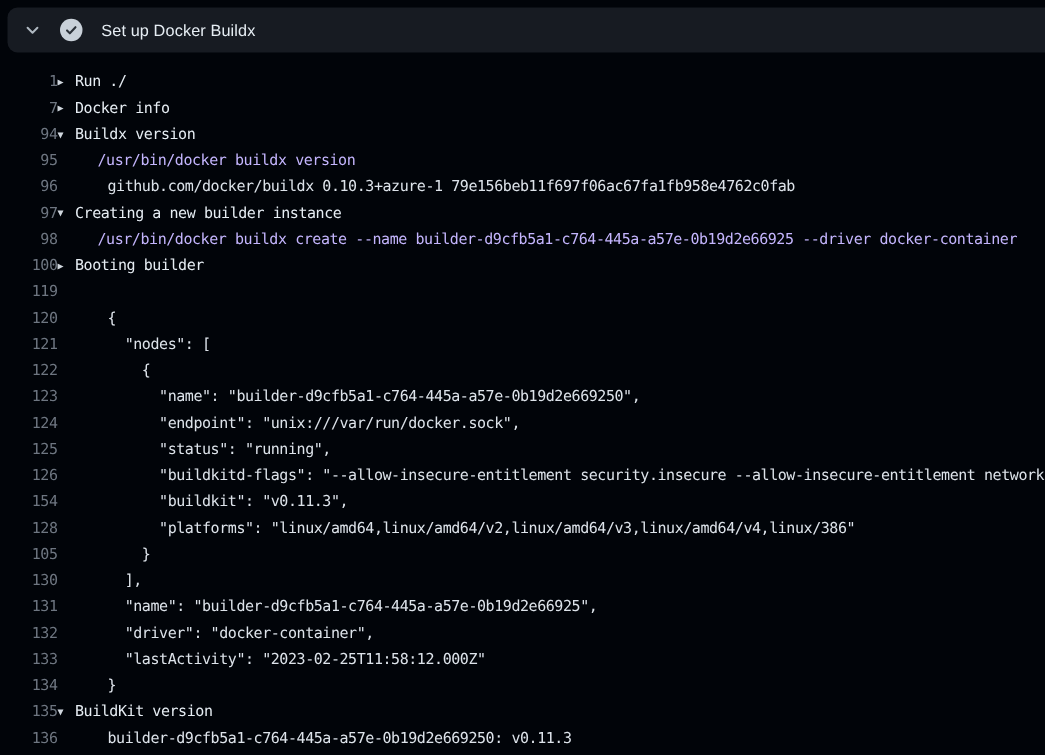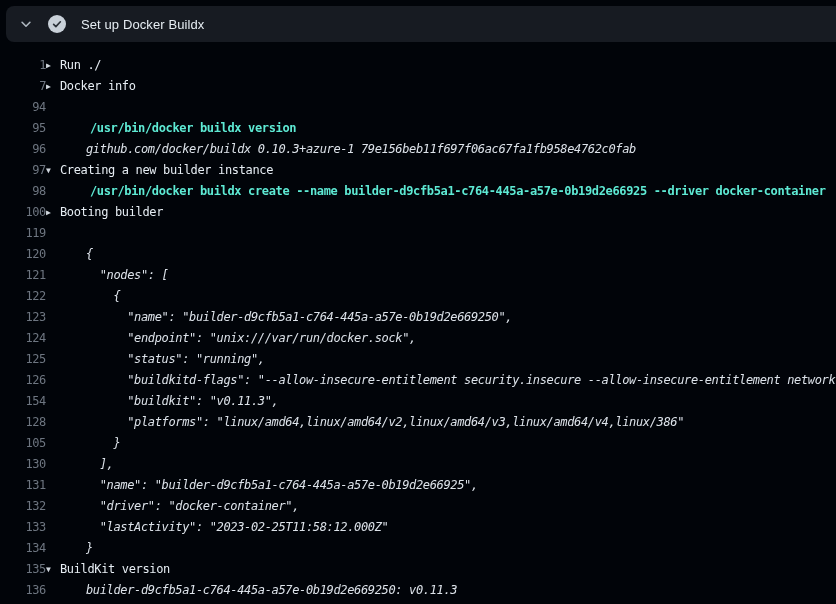--- a/index.html
+++ b/index.html
@@ -69,22 +69,22 @@
   .num {
     flex: none;
     width: 46px;
     text-align: right;
     color: #6e7681;
     text-decoration: none;
     cursor: pointer;
   }
   .content { flex: none; white-space: pre; }
   .content.group { color: #e6edf3; cursor: pointer; }
-  .content.plain { margin-left: 40px; color: #dde3ea; font-style: italic; }
-  .content.cmd   { margin-left: 44px; color: #5eead4; font-weight: bold; }
+  .content.plain { margin-left: 40px; color: #dde3ea; }
+  .content.cmd   { margin-left: 32px; color: #c4b5fd; }
   .arrow {
     display: inline-block;
     width: 14px;
     font-size: 8px;
     color: #d0d7de;
     vertical-align: 1px;
   }
 </style>
 </head>
 <body>
@@ -99,21 +99,21 @@
     <svg width="12" height="12" viewBox="0 0 16 16" fill="none">
       <path d="M3.5 8.5l3 3 6-6.5" stroke="#2b3138" stroke-width="2.2" stroke-linecap="round" stroke-linejoin="round"></path>
     </svg>
   </span>
   <span class="step-title">Set up Docker Buildx</span>
 </div>
 
 <div class="log">
     <div class="row"><a class="num">1</a><span class="content group"><span class="arrow">▶</span><span>Run ./</span></span></div>
     <div class="row"><a class="num">7</a><span class="content group"><span class="arrow">▶</span><span>Docker info</span></span></div>
-    <div class="row"><a class="num">94</a></div>
+    <div class="row"><a class="num">94</a><span class="content group"><span class="arrow">▼</span><span>Buildx version</span></span></div>
     <div class="row"><a class="num">95</a><span class="content cmd">/usr/bin/docker buildx version</span></div>
     <div class="row"><a class="num">96</a><span class="content plain">github.com/docker/buildx 0.10.3+azure-1 79e156beb11f697f06ac67fa1fb958e4762c0fab</span></div>
     <div class="row"><a class="num">97</a><span class="content group"><span class="arrow">▼</span><span>Creating a new builder instance</span></span></div>
     <div class="row"><a class="num">98</a><span class="content cmd">/usr/bin/docker buildx create --name builder-d9cfb5a1-c764-445a-a57e-0b19d2e66925 --driver docker-container</span></div>
     <div class="row"><a class="num">100</a><span class="content group"><span class="arrow">▶</span><span>Booting builder</span></span></div>
     <div class="row"><a class="num">119</a></div>
     <div class="row"><a class="num">120</a><span class="content plain">{</span></div>
     <div class="row"><a class="num">121</a><span class="content plain">  "nodes": [</span></div>
     <div class="row"><a class="num">122</a><span class="content plain">    {</span></div>
     <div class="row"><a class="num">123</a><span class="content plain">      "name": "builder-d9cfb5a1-c764-445a-a57e-0b19d2e669250",</span></div>

